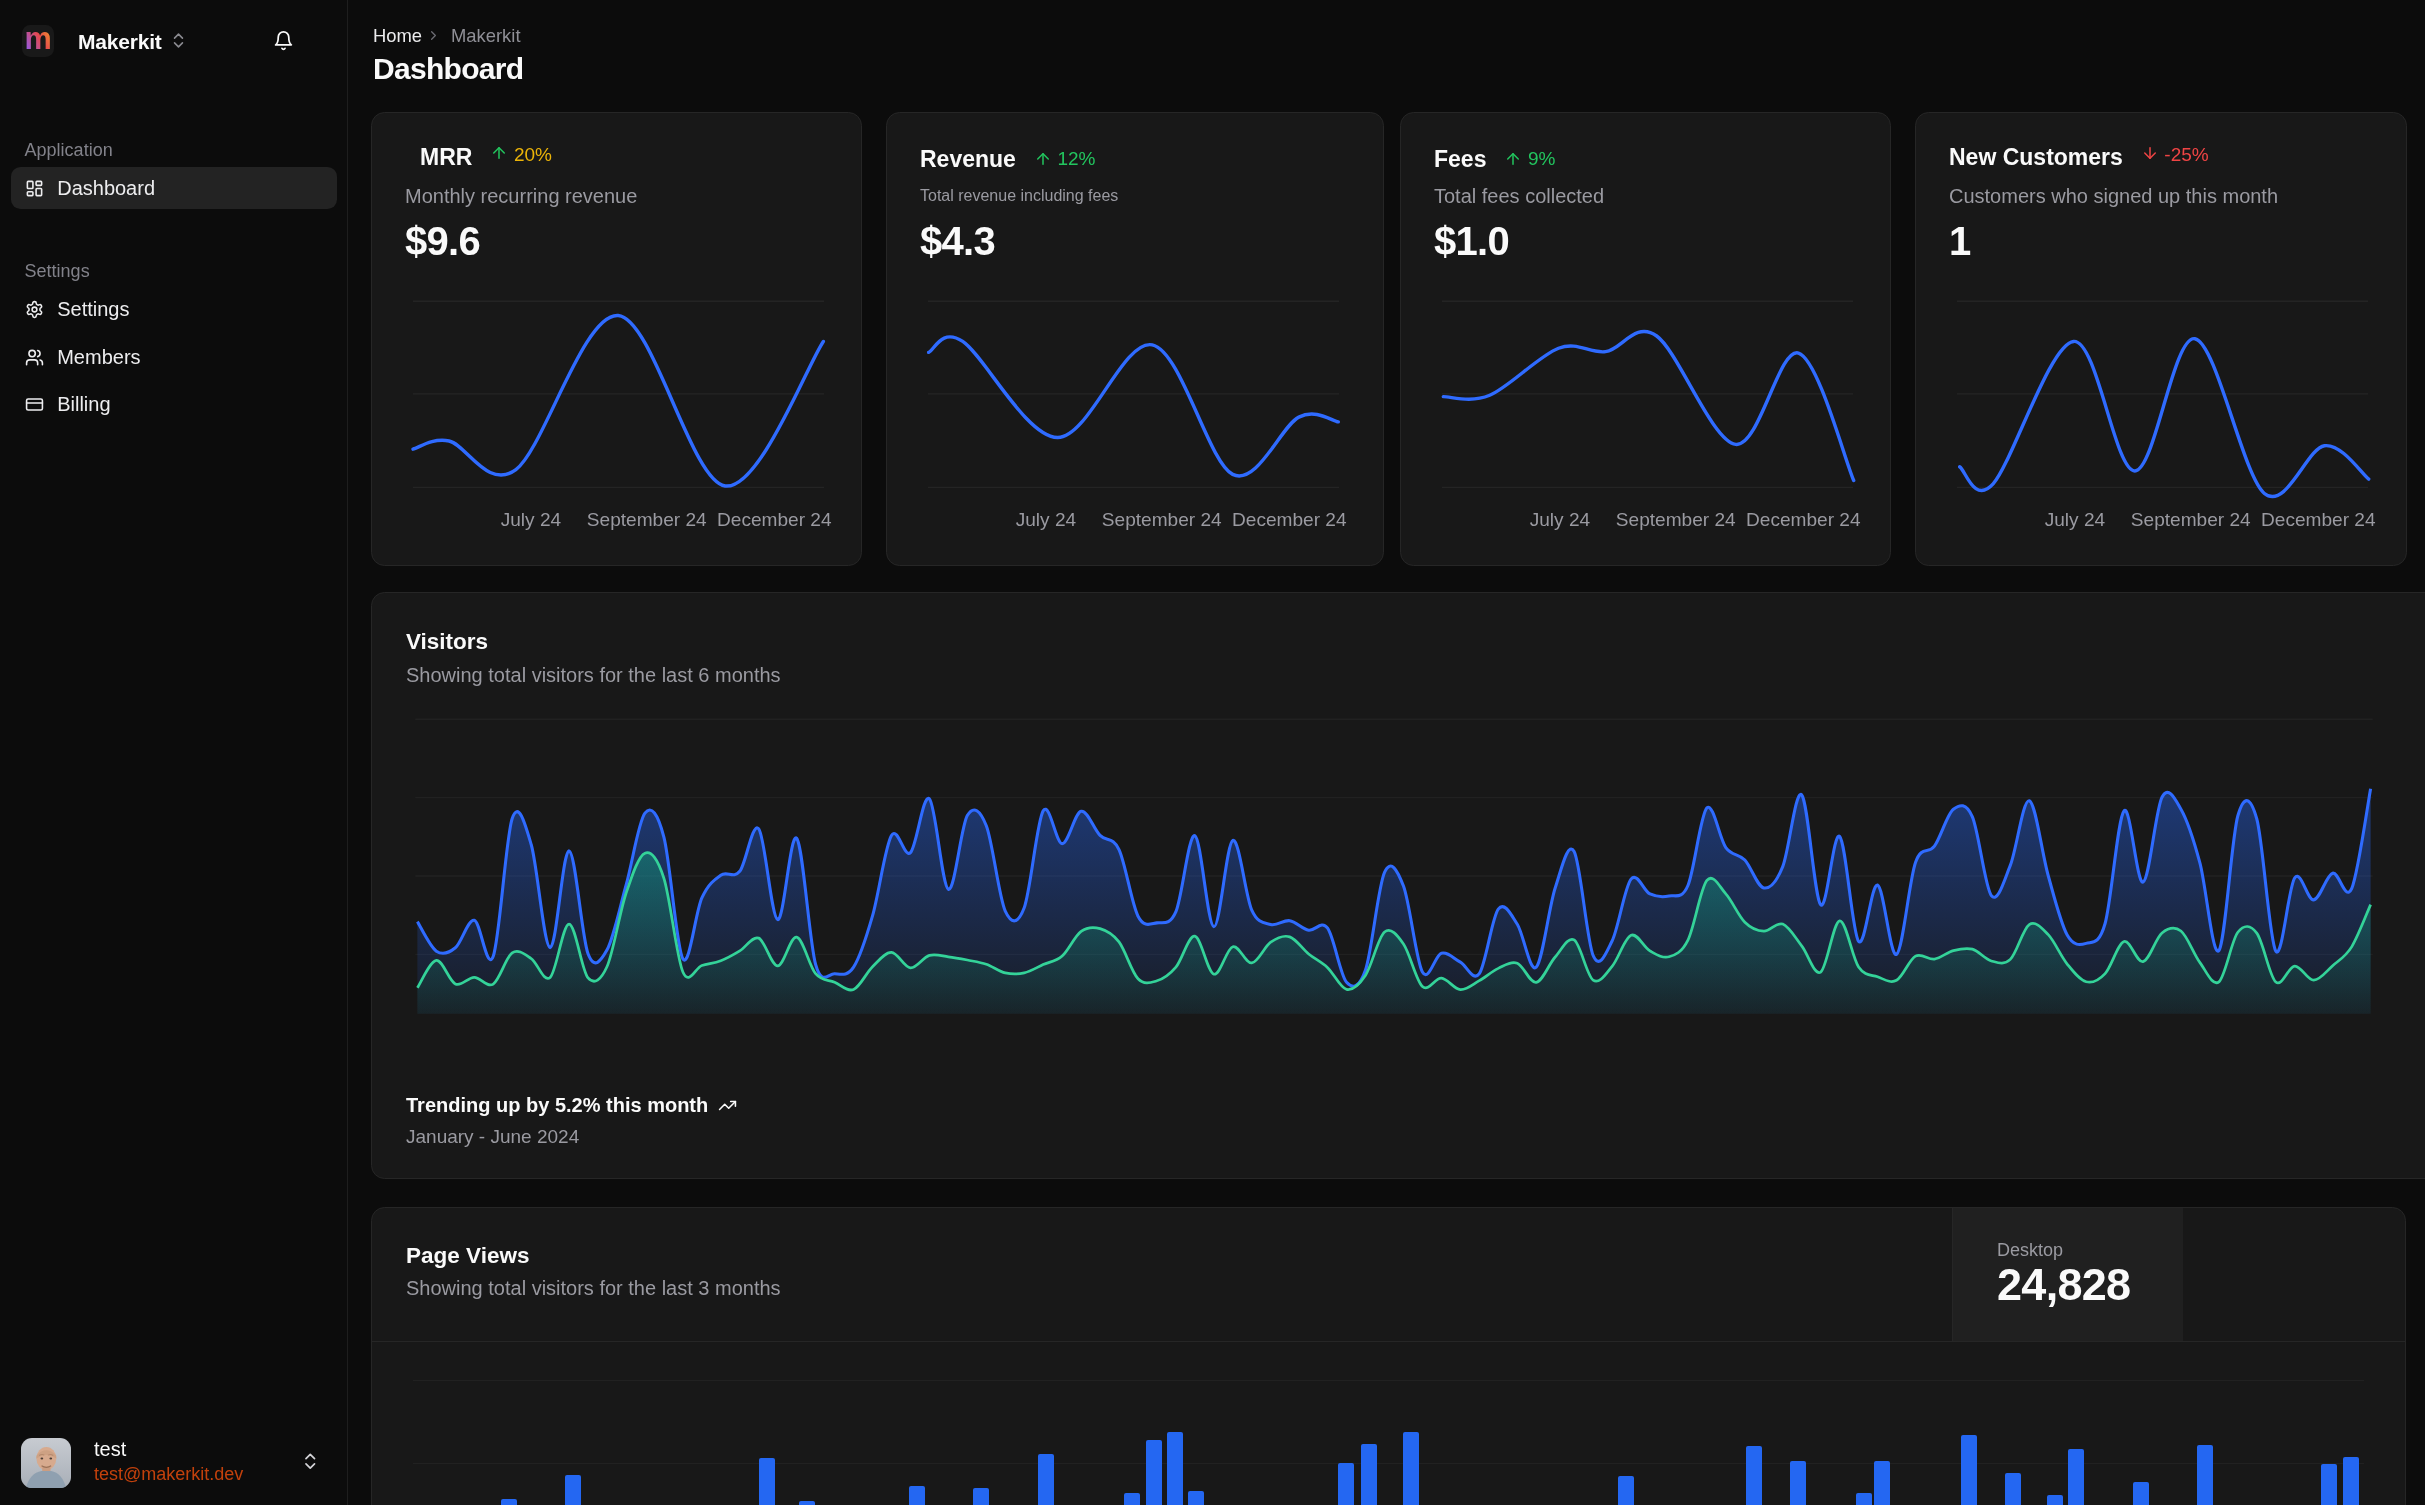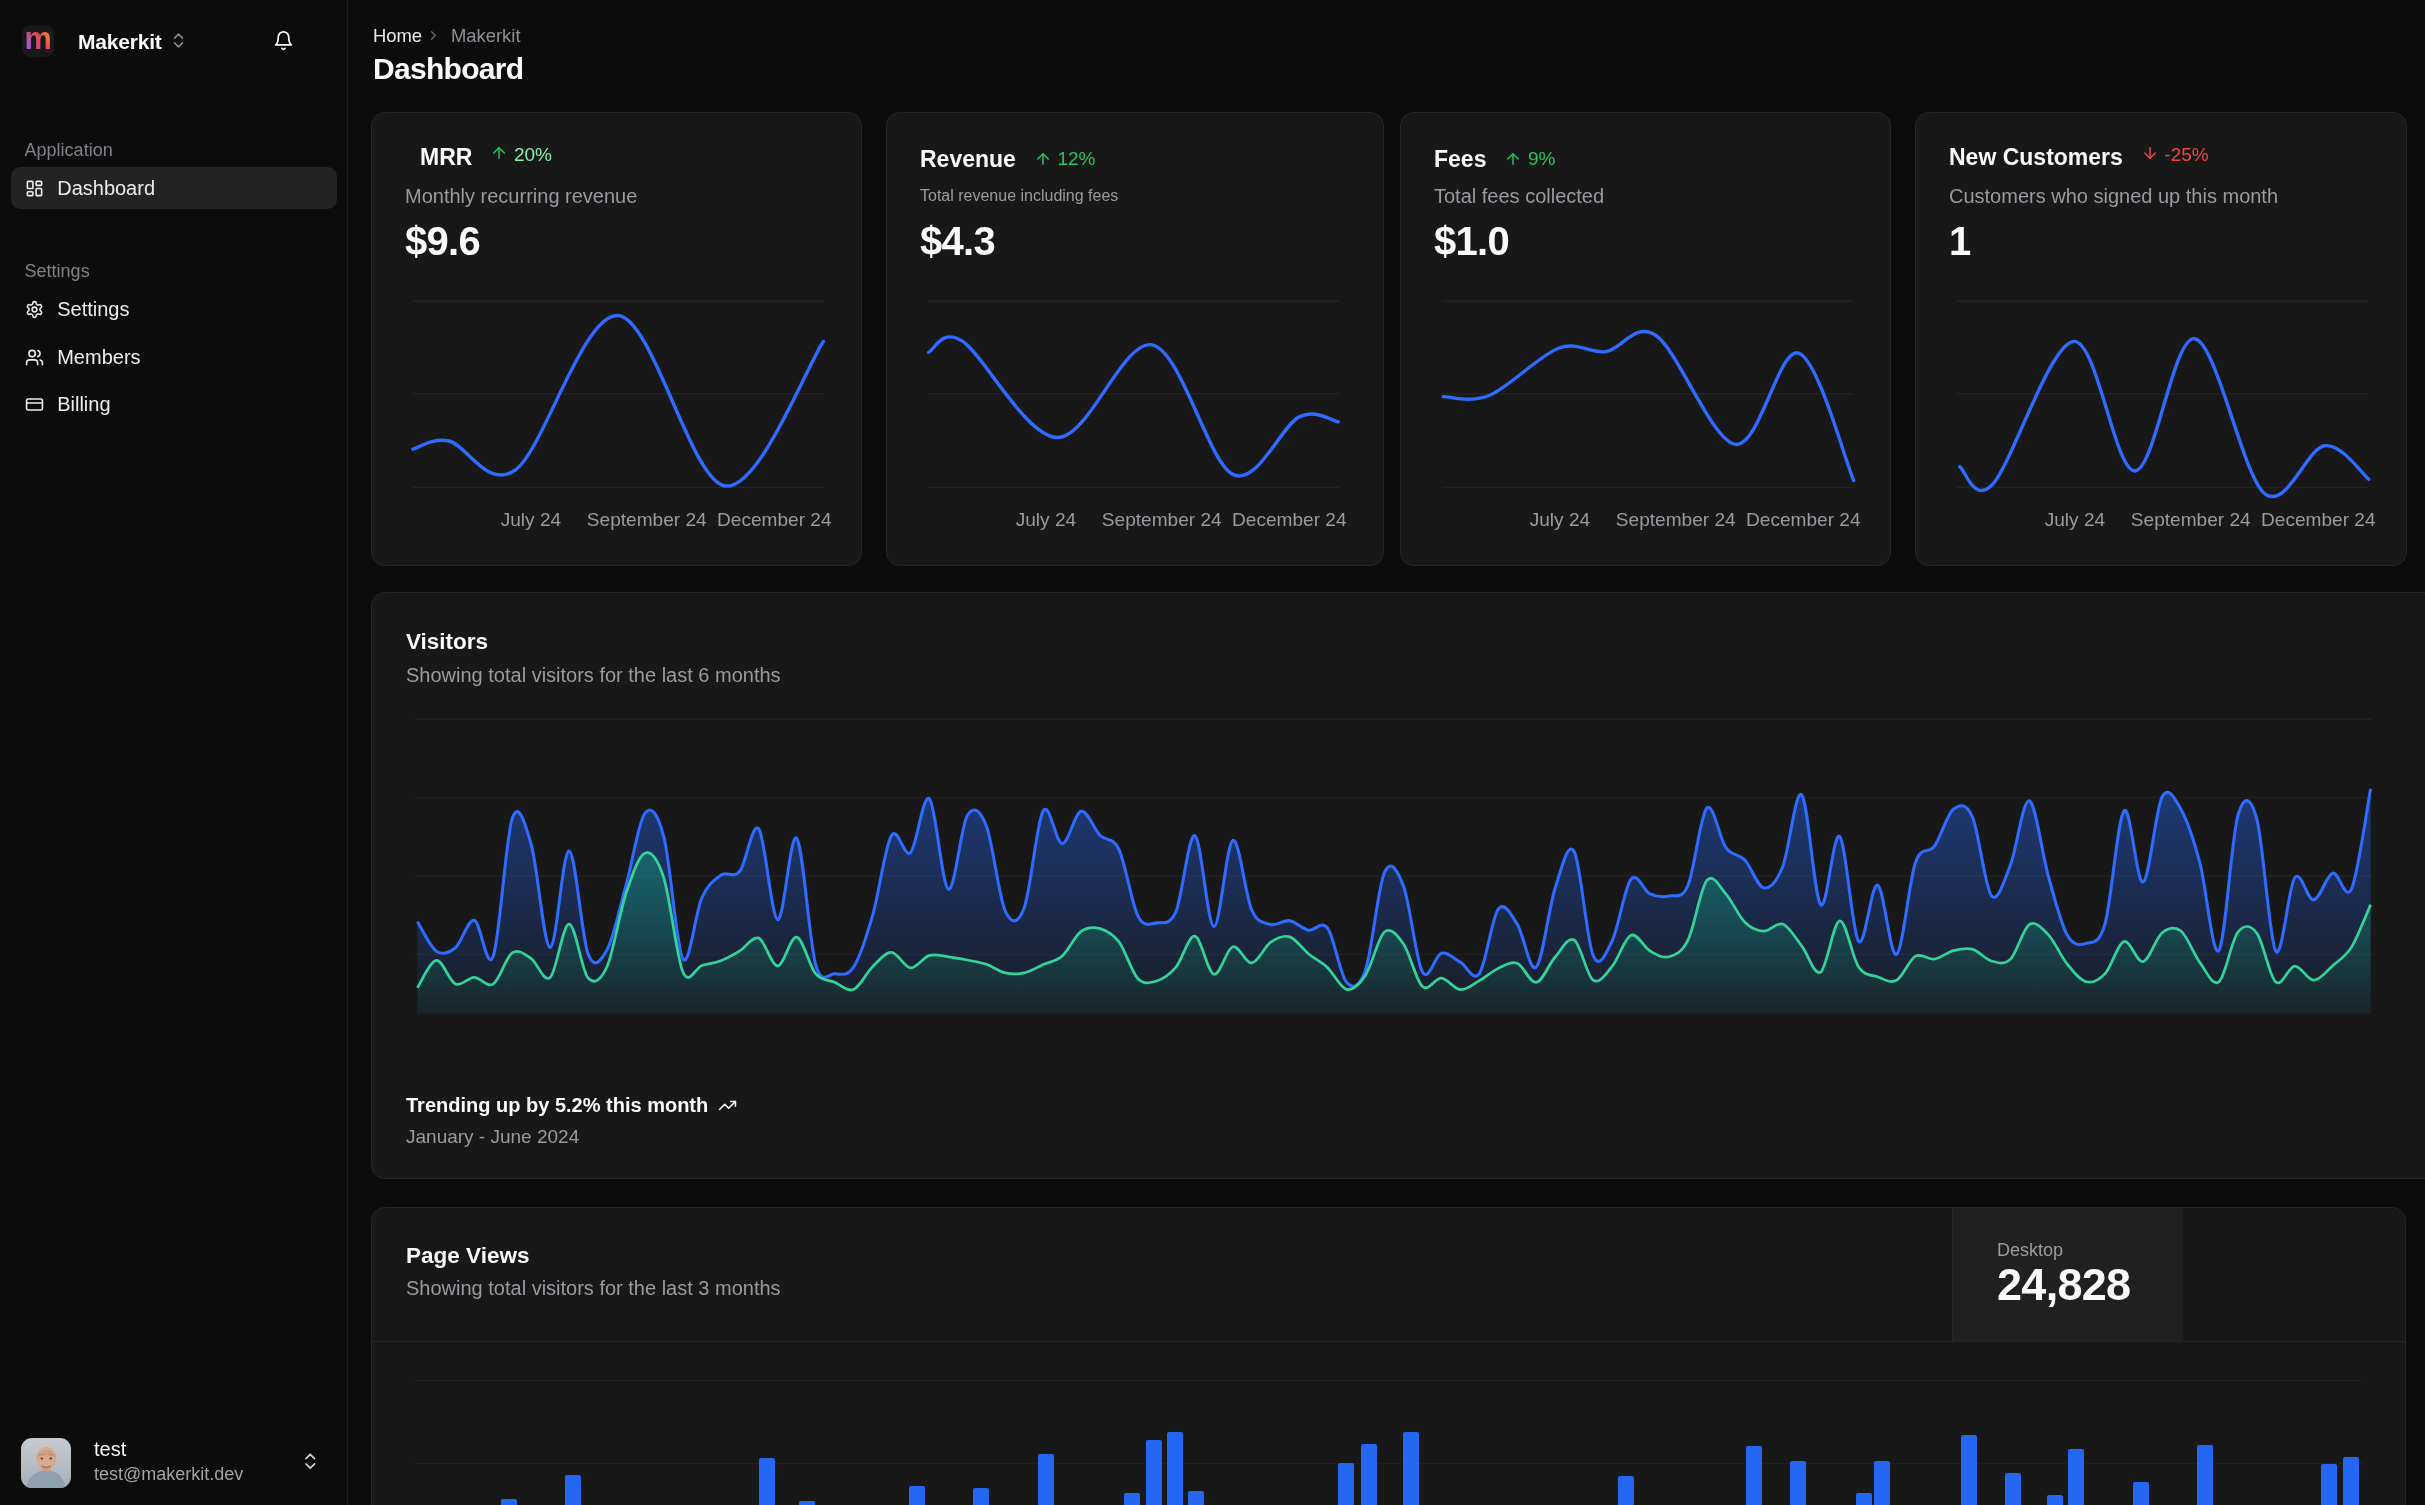--- a/index.html
+++ b/index.html
@@ -87,21 +87,21 @@
       <rect x="31" y="42" width="12" height="9" fill="#cb9d81"></rect>
       <path d="M7 73 Q13 51 30 48 L44 48 Q60 51 66 73 Z" fill="#8fa0b0"></path>
       <ellipse cx="30.5" cy="30" rx="2" ry="1.5" fill="#4c3f37"></ellipse>
       <ellipse cx="43.5" cy="30" rx="2" ry="1.5" fill="#4c3f37"></ellipse>
       <path d="M26.5 25.5 q4 -2.5 7.5 -0.5" stroke="#b58a6e" stroke-width="1.6" fill="none"></path>
       <path d="M39.5 25 q4 -2 7.5 0.5" stroke="#b58a6e" stroke-width="1.6" fill="none"></path>
       <path d="M30 40.5 q7 4.5 14 0" stroke="#9c7258" stroke-width="1.8" fill="none"></path>
     </svg>
   </div>
   <div class="abs" style="left:94px;top:1438px;font-size:20px;color:#fafafa">test</div>
-  <div class="abs" style="left:94px;top:1464px;font-size:18px;color:#a3a3a3">test@makerkit.dev</div>
+  <div class="abs" style="left:94px;top:1464px;font-size:18px;color:#c2410c">test@makerkit.dev</div>
   <svg class="abs" style="left:300px;top:1451px" width="20.5" height="20.5" viewBox="0 0 24 24" fill="none" stroke="#d4d4d8" stroke-width="2" stroke-linecap="round" stroke-linejoin="round">
       <path d="m7 15 5 5 5-5"></path>
       <path d="m7 9 5-5 5 5"></path>
     </svg>
 </div>
 
 <div class="abs" style="left:373px;top:24.6px;height:22px;line-height:22px;font-size:18.4px;color:#ececee">Home</div>
 <svg class="abs" style="left:426px;top:28px" width="15" height="15" viewBox="0 0 24 24" fill="none" stroke="#6d6d74" stroke-width="2" stroke-linecap="round" stroke-linejoin="round">
     <path d="m9 18 6-6-6-6"></path>
   </svg>
@@ -110,21 +110,21 @@
 
 <div class="card" style="left:371px;top:112px;width:491px;height:454px">
   <div class="abs" style="left:48px;top:31px;height:30px;display:flex;">
     <span style="font-size:23px;font-weight:700">MRR</span>
     <span style="width:18px"></span>
       <svg width="18" height="18" viewBox="0 0 24 24" fill="none" stroke="#22c55e" stroke-width="2" stroke-linecap="round" stroke-linejoin="round">
         <path d="m5 12 7-7 7 7"></path>
         <path d="M12 19V5"></path>
       </svg>
       <span style="width:5.5px"></span>
-    <span style="font-size:19px;color:#86efac">20%</span>
+    <span style="font-size:19px;color:#eab308">20%</span>
   </div>
   <div class="abs gray" style="left:33px;top:71px;font-size:20px;line-height:24.6px">Monthly recurring revenue</div>
   <div class="abs" style="left:33px;top:104px;font-size:40px;line-height:49px;font-weight:700;letter-spacing:-0.7px">$9.6</div>
   <svg class="abs" style="left:34px;top:178px" width="425" height="242" viewBox="0 0 623 355" fill="none">
     <g stroke="#ffffff" stroke-opacity="0.055" stroke-width="2">
       <line x1="10" y1="15" x2="613" y2="15"></line>
         <line x1="10" y1="151" x2="613" y2="151"></line>
         <line x1="10" y1="288" x2="613" y2="288"></line>
     </g>
     <path d="M10.0,232.0C18.8,230.0,37.8,215.0,63.0,220.0C88.2,225.0,119.7,292.7,161.0,262.0C202.3,231.3,259.8,32.0,311.0,36.0C362.2,40.0,417.8,279.7,468.0,286.0C518.2,292.3,588.0,109.3,612.0,74.0" stroke="#2f6bff" stroke-width="5" stroke-linecap="round"></path>

